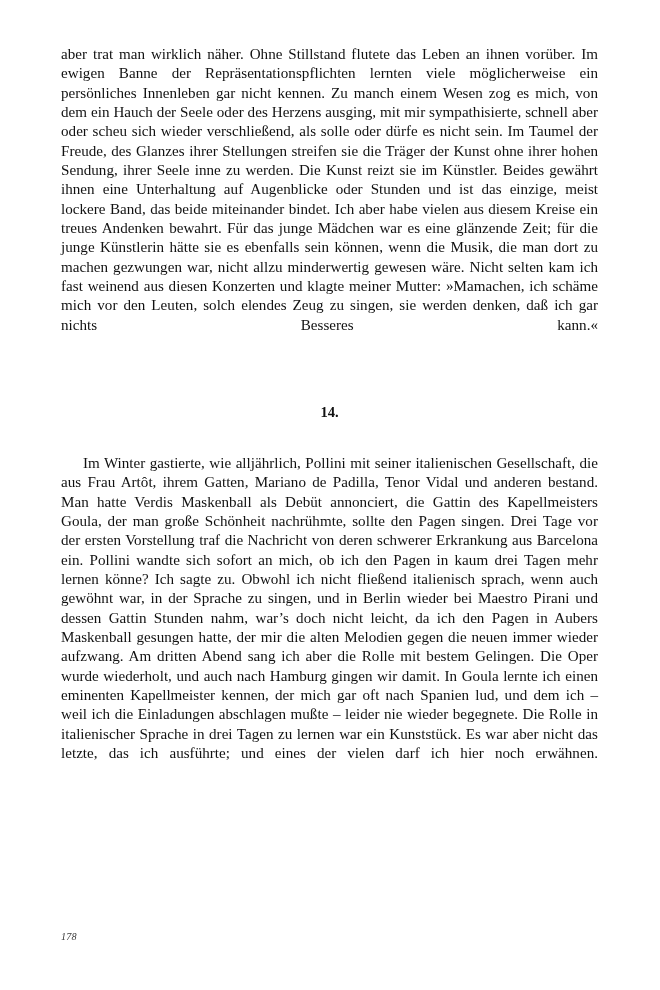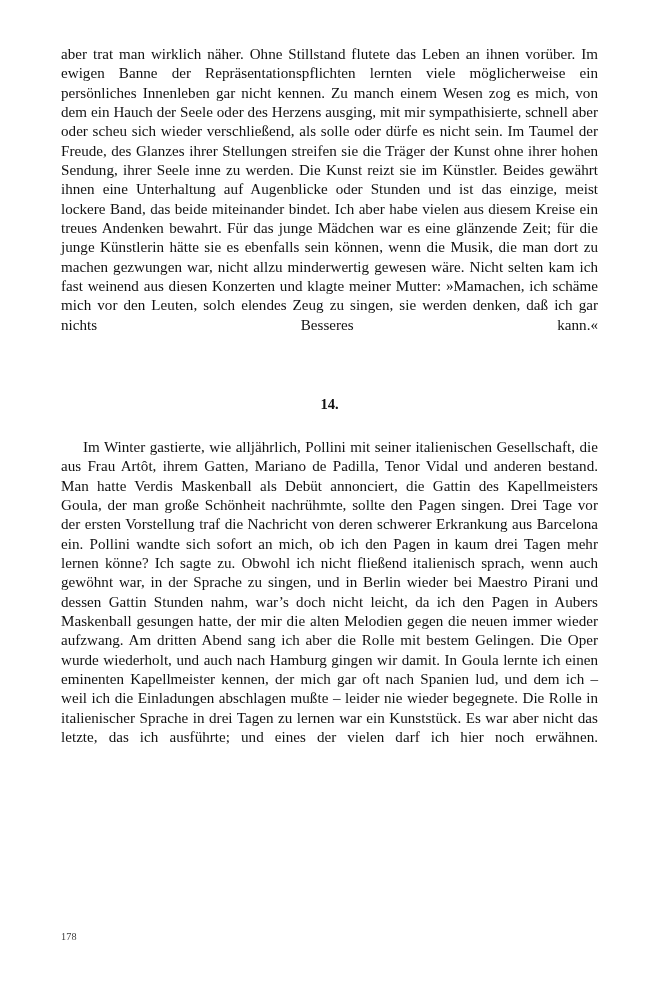--- a/index.html
+++ b/index.html
@@ -54,38 +54,39 @@
   }
 
   
   p.body-par::after {
     content: "";
     display: inline-block;
     width: 100%;
   }
 
   .section-heading {
-    margin: 4px;
+    margin: 12px;
     font-size: 14.6px;
     font-weight: bold;
     text-align: center;
     line-height: 19.35px;
   }
 
   .gap-before-heading { height: 36px; }
   .gap-after-heading  { height: 20px; }
 
   .page-number {
     position: absolute;
     left: 61px;
     top: 931px;
     font-size: 10.2px;
     line-height: 12px;
     color: #3a3a3a;
     letter-spacing: 0.2px;
+    font-style: italic;
   }
 </style>
 </head>
 <body>
 
 <div class="page">
 
   <div class="text-column">
 
     <p class="body-par no-indent">aber trat man wirklich näher. Ohne Stillstand flutete das Leben an ihnen vorüber. Im ewigen Banne der Repräsentationspflichten lernten viele möglicherweise ein persönliches Innenleben gar nicht kennen. Zu manch einem Wesen zog es mich, von dem ein Hauch der Seele oder des Herzens ausging, mit mir sympathisierte, schnell aber oder scheu sich wieder verschließend, als solle oder dürfe es nicht sein. Im Taumel der Freude, des Glanzes ihrer Stellungen streifen sie die Träger der Kunst ohne ihrer hohen Sendung, ihrer Seele inne zu werden. Die Kunst reizt sie im Künstler. Beides gewährt ihnen eine Unterhaltung auf Augenblicke oder Stunden und ist das einzige, meist lockere Band, das beide miteinander bindet. Ich aber habe vielen aus diesem Kreise ein treues Andenken bewahrt. Für das junge Mädchen war es eine glänzende Zeit; für die junge Künstlerin hätte sie es ebenfalls sein können, wenn die Musik, die man dort zu machen gezwungen war, nicht allzu minderwertig gewesen wäre. Nicht selten kam ich fast weinend aus diesen Konzerten und klagte meiner Mutter: »Mamachen, ich schäme mich vor den Leuten, solch elendes Zeug zu singen, sie werden denken, daß ich gar nichts Besseres kann.«</p>

